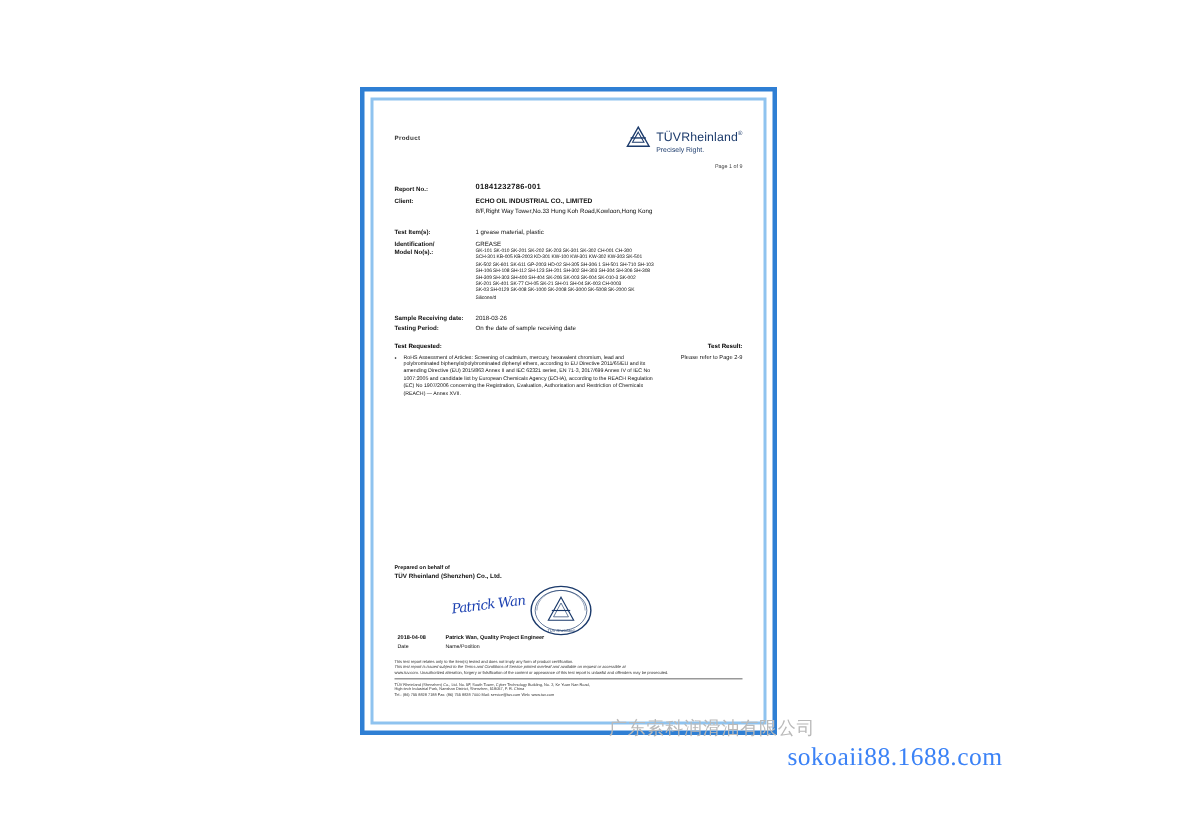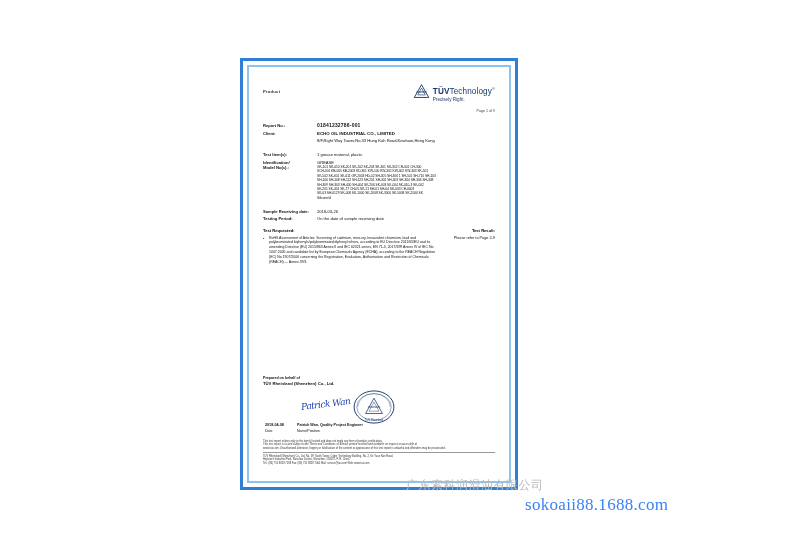--- a/index.html
+++ b/index.html
@@ -73,21 +73,21 @@
     flex: none;
   }
   .logo-text { padding-top: 1px; }
   .logo-text .t1 {
     font-size: 8.2px;
     color: #1b3a6b;
     letter-spacing: .1px;
     line-height: 9px;
     white-space: nowrap;
   }
-  .logo-text .t1 b { font-weight: bold; text-align: center; }
+  .logo-text .t1 b { font-weight: normal; text-align: center; }
   .logo-text .t1 sup { font-size: 4px; vertical-align: super; }
   .logo-text .t2 {
     font-size: 4.6px;
     color: #1b3a6b;
     line-height: 6px;
     margin-top: 1px;
     white-space: nowrap;
   }
   .page-no {
     position: absolute;
@@ -317,21 +317,21 @@
 
       <div class="hdr">
         <div class="product-label">Product</div>
         <div class="logo-wrap">
           <svg class="tuv-mark" viewBox="0 0 40 40">
             <polygon points="20,4 37,34 3,34" fill="none" stroke="#1b3a6b" stroke-width="2.2"></polygon>
             <polygon points="20,12 29,28 11,28" fill="none" stroke="#1b3a6b" stroke-width="1.6"></polygon>
             <rect x="8" y="20" width="24" height="2.2" fill="#1b3a6b"></rect>
           </svg>
           <div class="logo-text">
-            <div class="t1"><b>TÜV</b><span>Technology</span><sup>®</sup></div>
+            <div class="t1"><b>TÜV</b><span>Rheinland</span><sup>®</sup></div>
             <div class="t2">Precisely Right.</div>
           </div>
         </div>
         <div class="page-no">Page 1 of 9</div>
       </div>
 
       <div class="row">
         <div class="lbl">Report No.:</div>
         <div class="val big">01841232786-001</div>
       </div>

